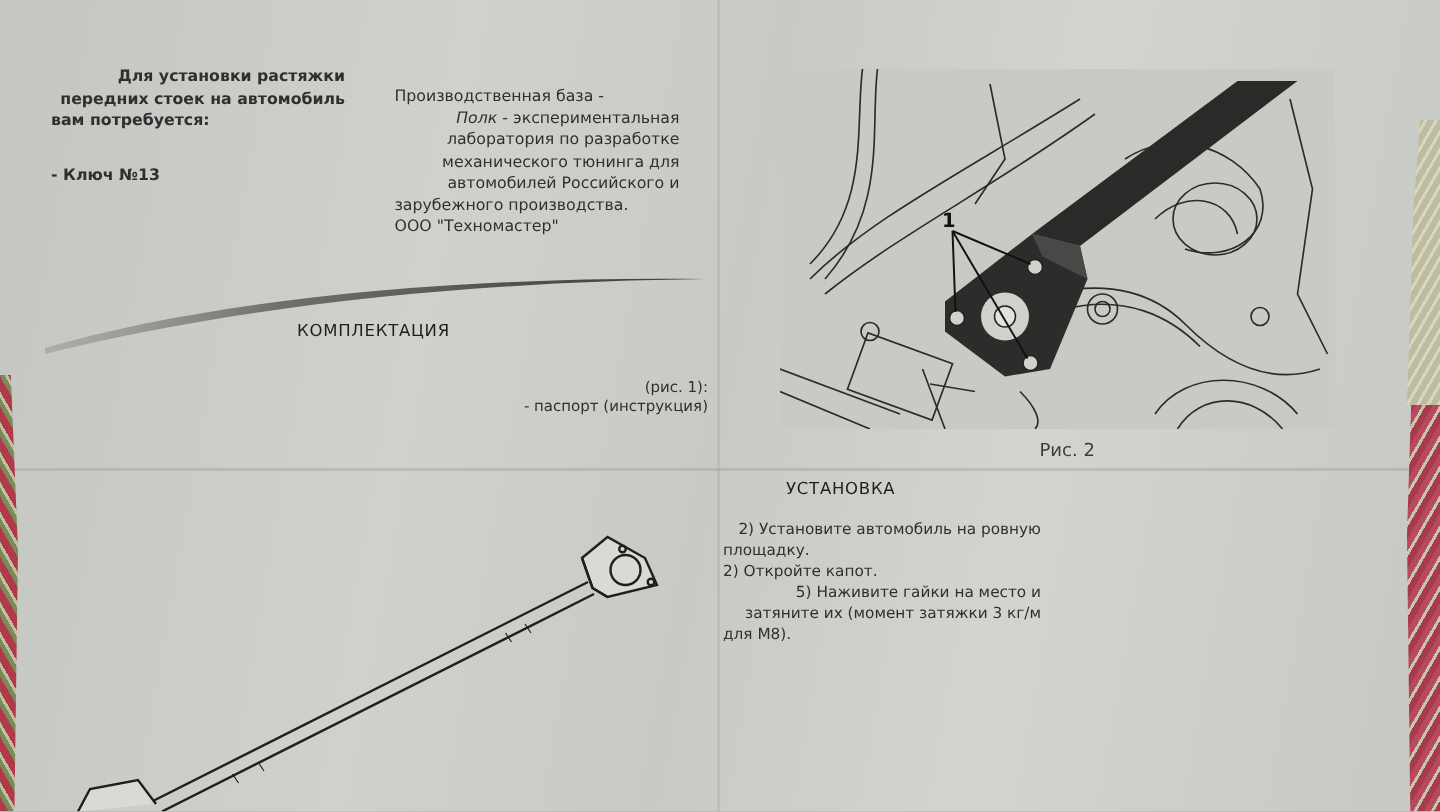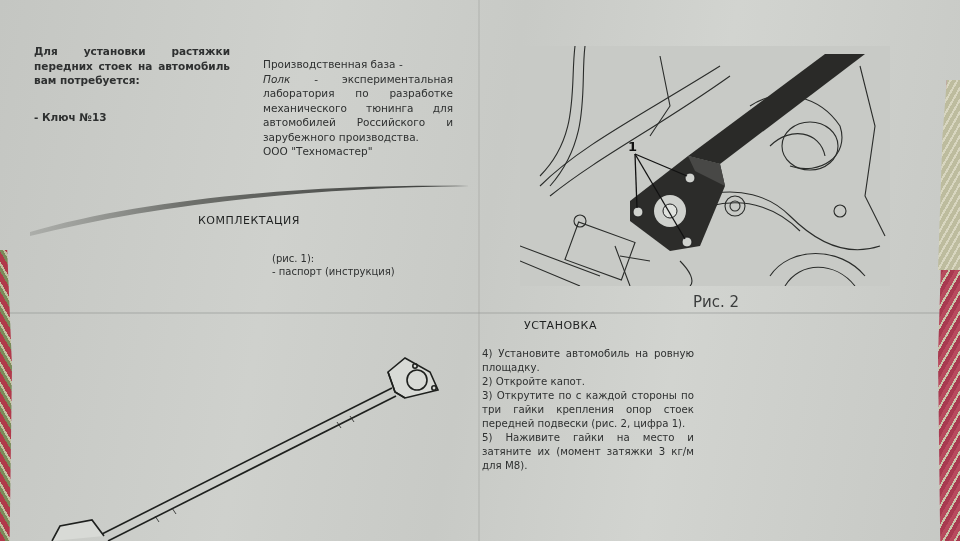--- a/index.html
+++ b/index.html
@@ -16,22 +16,22 @@
      background:repeating-linear-gradient(120deg,#bdbc9e 0 4px,#d8d6c0 4px 6px);
      clip-path:polygon(40% 0,100% 0,100% 100%,0 100%,20% 30%);}
   .fabric-left{position:absolute;left:0;top:250px;width:12px;height:291px;
      background:repeating-linear-gradient(60deg,#b03a4a 0 5px,#7a8a5a 5px 8px,#c0c0a0 8px 10px);
      clip-path:polygon(0 0,60% 0,100% 40%,80% 100%,0 100%);}
   .txt{position:absolute;font-size:10.5px;line-height:14.5px;color:#2e3030;}
   .just{text-align:justify;text-align-last:left;}
   .heading{position:absolute;font-family:"DejaVu Sans",sans-serif;font-weight:normal;font-size:11px;letter-spacing:.5px;color:#1e2020;}
   .swoosh{position:absolute;left:0;top:0;}
   .fig{position:absolute;}
-  .caption{position:absolute;font-size:15px;color:#3a3c3c;}
-  p{margin:0;}
+  .caption{position:absolute;font-size:12px;color:#3a3c3c;}
+  p{margin:0;text-align:right;}
 </style>
 </head>
 <body>
 
 <div class="paper"></div>
 <div class="crease"></div>
 <div class="vcrease"></div>
 <div class="fabric-right"></div>
 <div class="fabric-right-top"></div>
 <div class="fabric-left"></div>
@@ -118,18 +118,17 @@
     <line x1="115" y1="108" x2="117" y2="162"></line>
     <line x1="115" y1="108" x2="167" y2="130"></line>
     <line x1="115" y1="108" x2="165" y2="193"></line>
   </g>
   <text x="108" y="105" font-family="DejaVu Sans, sans-serif" font-weight="bold" font-size="13" fill="#111">1</text>
 </svg>
 <div class="caption" style="left:693px;top:293px;">Рис. 2</div>
 
 <div class="heading" style="left:524px;top:319px;">УСТАНОВКА</div>
 <div class="txt just" style="left:482px;top:347px;width:212px;font-size:10.2px;line-height:14px;">
-  <p>4) Установите автомобиль на ровную площадку.</p>
+  <p>2) Установите автомобиль на ровную площадку.</p>
   <p>2) Откройте капот.</p>
-  <p>3) Открутите по с каждой стороны по три гайки крепления опор стоек передней подвески (рис. 2, цифра 1).</p>
   <p>5) Наживите гайки на место и затяните их (момент затяжки 3 кг/м для М8).</p>
 
 </div>
 
 </body></html>

